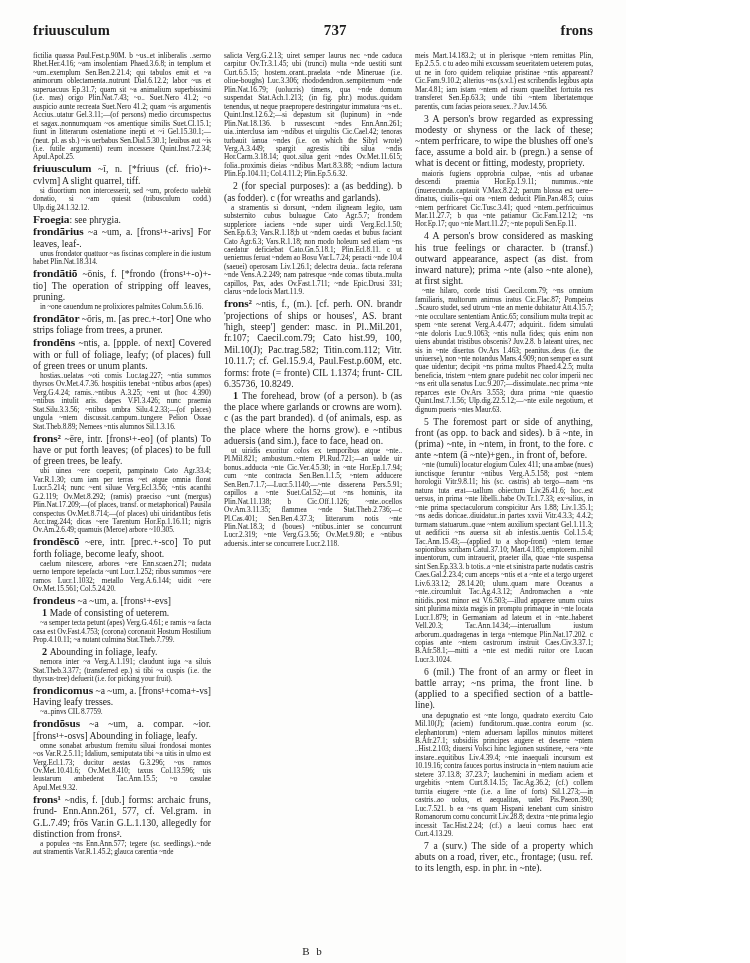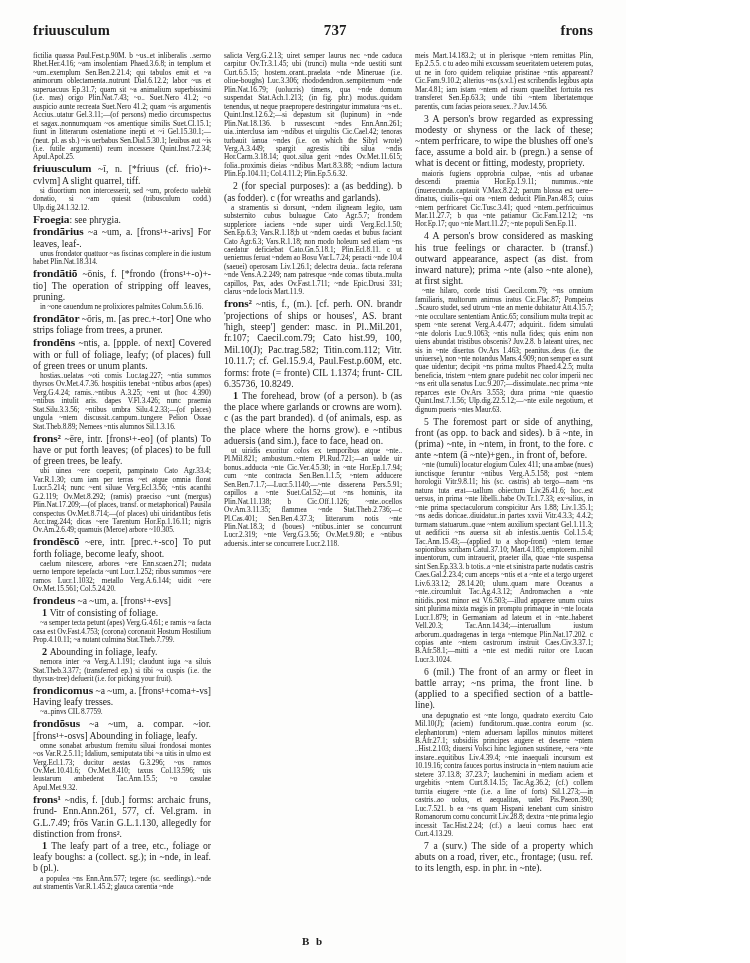--- a/index.html
+++ b/index.html
@@ -94,26 +94,26 @@
     text-align: justify;
     margin: 0 0 1.5px 0;
     word-spacing: -0.2px;
     letter-spacing: -0.05px;
   }
   .cites.ind { text-indent: 7px; }
 
   
   .signature {
     position: absolute;
-    bottom: 16px;
+    bottom: 6px;
     left: 0;
     right: 0;
     text-align: center;
     font-size: 11px;
-    font-weight: bold;
+    font-weight: normal;
     letter-spacing: 2px;
   }
 </style>
 </head>
 <body>
 
 <div class="page">
 
   <div class="running-head">
     <span class="rh-left">friuusculum</span>
@@ -149,36 +149,35 @@
         <div class="entry">
           <p class="hw-line"><span class="headword">frons²</span><span> ~ēre, intr.  [frons¹+-eo]  (of plants)  To have or put forth leaves; (of places) to be full of green trees, be leafy.</span></p>
           <p class="cites ind">ubi uinea ~ere coeperit, pampinato Cato Agr.33.4; Var.R.1.30; cum iam per terras ~et atque omnia florat Lucr.5.214; nunc ~ent siluae Verg.Ecl.3.56; ~ntis acanthi G.2.119; Ov.Met.8.292; (ramis) praeciso ~unt (mergus) Plin.Nat.17.209;—(of places, transf. or metaphorical) Pausila conspectus Ov.Met.8.714;—(of places) ubi uiridantibus fetis Acc.trag.244; dicas ~ere Tarentum Hor.Ep.1.16.11; nigris Ov.Am.2.6.49; quamuis (Meroe) arbore ~10.305.</p>
         </div>
         <div class="entry">
           <p class="hw-line"><span class="headword">frondēscō</span><span> ~ere, intr.  [prec.+-sco]  To put forth foliage, become leafy, shoot.</span></p>
           <p class="cites ind">caelum nitescere, arbores ~ere Enn.scaen.271; nudata uerno tempore tepefacta ~unt Lucr.1.252; ribus summos ~ere ramos Lucr.1.1032; metallo Verg.A.6.144; uidit ~ere Ov.Met.15.561; Col.5.24.20.</p>
         </div>
         <div class="entry">
           <p class="hw-line"><span class="headword">frondeus</span><span> ~a ~um, a.  [frons¹+-evs]</span></p>
-          <p class="defn indent"><span class="sn">1 </span><span> Vitr of consisting of foliage.</span></p>
+          <p class="defn indent"><span class="sn">1 </span><span> Made of consisting of ueterem.</span></p>
           <p class="cites ind">~a semper tecta petunt (apes) Verg.G.4.61; e ramis ~a facta casa est Ov.Fast.4.753; (corona) coronauit Hostum Hostilium Prop.4.10.11; ~a nutant culmina Stat.Theb.7.799.</p>
           <p class="defn indent"><span class="sn">2 </span><span> Abounding in foliage, leafy.</span></p>
           <p class="cites ind">nemora inter ~a Verg.A.1.191; claudunt iuga ~a siluis Stat.Theb.3.377; (transferred ep.) si tibi ~a cuspis (i.e. the thyrsus-tree) defuerit (i.e. for picking your fruit).</p>
         </div>
         <div class="entry">
           <p class="hw-line"><span class="headword">frondicomus</span><span> ~a ~um, a.  [frons¹+coma+-vs]  Having leafy tresses.</span></p>
           <p class="cites ind">~a..pinvs CIL 8.7759.</p>
         </div>
         <div class="entry">
           <p class="hw-line"><span class="headword">frondōsus</span><span> ~a ~um, a.  compar. ~ior.  [frons¹+-osvs]  Abounding in foliage, leafy.</span></p>
           <p class="cites ind">omne sonabat arbustum fremitu siluai frondosai montes ~os Var.R.2.5.11; Idalium, semiputata tibi ~a uitis in ulmo est Verg.Ecl.1.73; ducitur aestas G.3.296; ~os ramos Ov.Met.10.41.6; Ov.Met.8.410; taxus Col.13.596; uis leustarum ambederat Tac.Ann.15.5; ~o casulae Apul.Met.9.32.</p>
         </div>
         <div class="entry">
           <p class="hw-line"><span class="headword">frons¹</span><span> ~ndis, f.  [dub.]  forms: archaic fruns, frund- Enn.Ann.261, 577, cf. Vel.gram. in G.L.7.49; frōs Var.in G.L.1.130, allegedly for distinction from frons².</span></p>
-          <p class="defn indent"><span class="sn">1 </span><span> The leafy part of a tree, etc., foliage or leafy boughs: a (collect. sg.); in ~nde, in leaf.  b (pl.).</span></p>
           <p class="cites ind">a populea ~ns Enn.Ann.577; tegere (sc. seedlings)..~nde aut stramentis Var.R.1.45.2; glauca carentia ~nde</p>
         </div>
       </div>
     <div class="col" id="col-1">
         <p class="cites">salicta Verg.G.2.13; uiret semper laurus nec ~nde caduca carpitur Ov.Tr.3.1.45; ubi (trunci) multa ~nde uestiti sunt Curt.6.5.15; hostem..orant..praelata ~nde Mineruae (i.e. oliue-boughs) Luc.3.306; rhododendron..sempiternum ~nde Plin.Nat.16.79; (uolucris) timens, qua ~nde domum suspendat Stat.Ach.1.213; (in fig. phr.) modus..quidam tenendus, ut neque praepropere destringatur immatura ~ns et.. Quint.Inst.12.6.2;—si depastum sit (lupinum) in ~nde Plin.Nat.18.136.  b russescunt ~ndes Enn.Ann.261; uia..interclusa iam ~ndibus et uirgultis Cic.Cael.42; tenoras turbauit ianua ~ndes (i.e. on which the Sibyl wrote) Verg.A.3.449; spargit agrestis tibi silua ~ndis Hor.Carm.3.18.14; quot..silua gerit ~ndes Ov.Met.11.615; folia..proximis dieias ~ndibus Mart.8.3.88; ~ndium lactura Plin.Ep.104.11; Col.4.11.2; Plin.Ep.5.6.32.</p>
         <p class="defn indent">2 (for special purposes): a (as bedding).  b (as fodder).  c (for wreaths and garlands).</p>
         <p class="cites ind">a stramentis si dorsunt, ~ndem iligneam legito, uam substernito cubus buluague Cato Agr.5.7; frondem suppleriore iaciens ~nde super uirdi Verg.Ecl.1.50; Sen.Ep.6.3; Vars.R.1.18;b ut ~ndem caedas et bubus faciant Cato Agr.6.3; Vars.R.1.18; non modo holeum sed etiam ~ns caedatur deficiebat Cato.Gn.5.18.1; Plin.Ecl.8.11.  c ut ueniemus feruat ~ndem ao Bosu Var.L.7.24; peracti ~nde 10.4 (saeuei) operosam Liv.1.26.1; delectra deuia.. facta referana ~nde Vens.A.2.249; nam patresque ~nde comas tibuta..multa capillos, Pax, ades Ov.Fast.1.711; ~nde Epic.Drusi 331; clarus ~nde locis Mart.11.9.</p>
         <div class="entry">
           <p class="hw-line"><span class="headword">frons²</span><span> ~ntis, f., (m.).  [cf. perh. ON. brandr 'projections of ships or houses', AS. brant 'high, steep']  gender: masc. in Pl..Mil.201, fr.107;  Caecil.com.79;  Cato hist.99, 100, Mil.10(J); Pac.trag.582; Titin.com.112; Vitr. 10.11.7; cf. Gel.15.9.4, Paul.Fest.p.60M, etc.  forms: frote (= fronte) CIL 1.1374; frunt- CIL 6.35736, 10.8249.</span></p>
           <p class="defn indent"><span class="sn">1 </span><span> The forehead, brow (of a person).  b (as the place where garlands or crowns are worn).  c (as the part branded).  d (of animals, esp. as the place where the horns grow).  e ~ntibus aduersis (and sim.), face to face, head on.</span></p>

